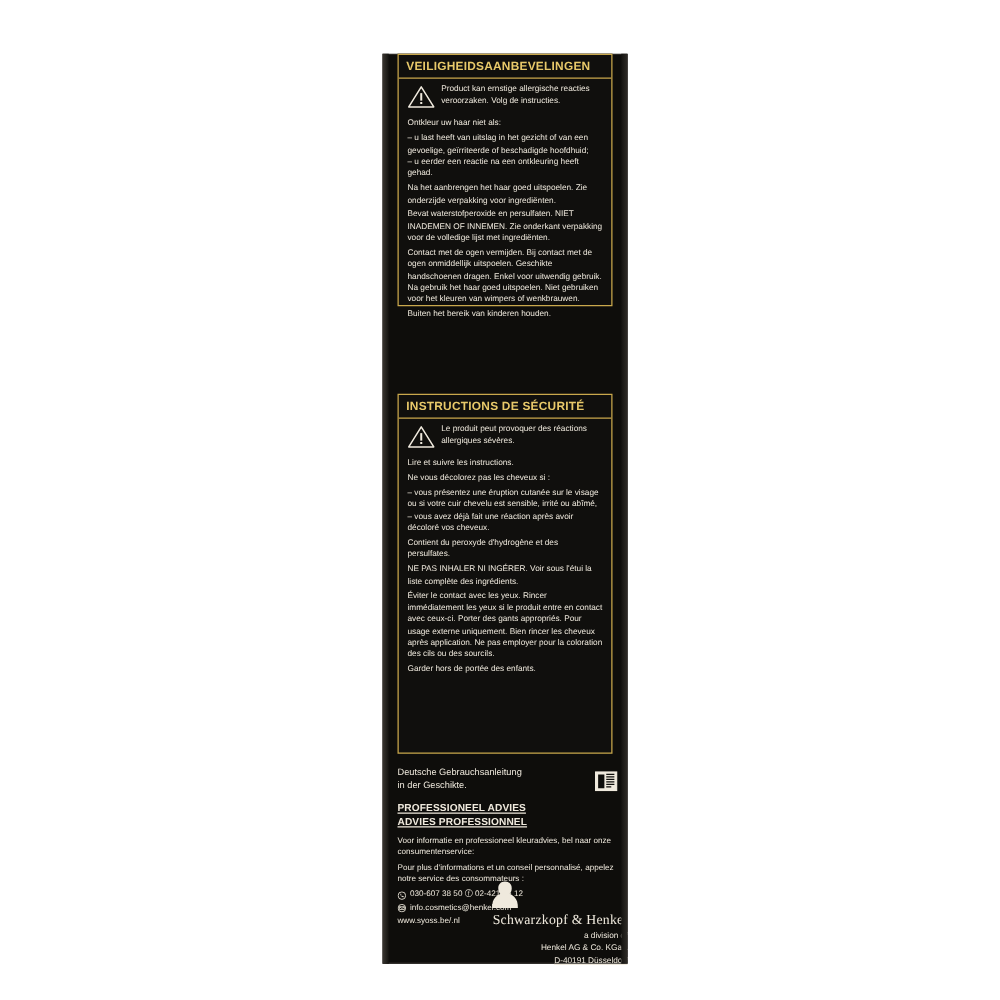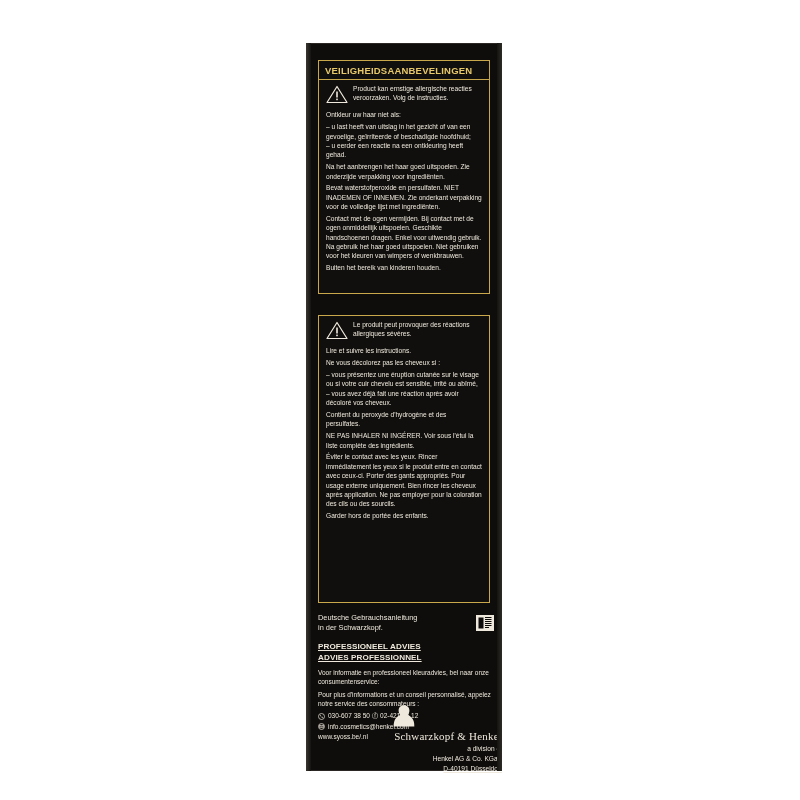--- a/index.html
+++ b/index.html
@@ -44,21 +44,21 @@
   }
 
   .panel {
     position: absolute;
     left: 12px;
     width: 172px;
     border: 1px solid #c9a84c;
     background: #100f0d;
     box-sizing: border-box;
   }
-  #panel-nl { top: 17px; height: 234px; }
+  #panel-nl { top: 0; height: 202px; }
   #panel-fr { top: 272px; height: 288px; }
 
   .panel-title {
     color: #e8c96a;
     font-weight: bold;
     font-size: 9.5px;
     letter-spacing: 0.2px;
     padding: 4px 6px 3px 6px;
     border-bottom: 1px solid #c9a84c;
     text-align: left;
@@ -94,21 +94,21 @@
   #below {
     position: absolute;
     left: 12px;
     top: 570px;
     width: 176px;
     color: #efe9dd;
     text-align: left;
   }
   .de-row {
     display: flex;
-    align-items: center;
+    align-items: flex-end;
     justify-content: space-between;
     gap: 6px;
     margin-bottom: 9px;
   }
   .de-text {
     font-size: 7.4px;
     line-height: 1.38;
     max-width: 140px;
   }
   .book-icon {
@@ -198,20 +198,21 @@
         <p class="tight">– u last heeft van uitslag in het gezicht of van een gevoelige, geïrriteerde of beschadigde hoofdhuid;</p>
         <p>– u eerder een reactie na een ontkleuring heeft gehad.</p>
         <p>Na het aanbrengen het haar goed uitspoelen. Zie onderzijde verpakking voor ingrediënten.</p>
         <p>Bevat waterstofperoxide en persulfaten. NIET INADEMEN OF INNEMEN. Zie onderkant verpakking voor de volledige lijst met ingrediënten.</p>
         <p>Contact met de ogen vermijden. Bij contact met de ogen onmiddellijk uitspoelen. Geschikte handschoenen dragen. Enkel voor uitwendig gebruik. Na gebruik het haar goed uitspoelen. Niet gebruiken voor het kleuren van wimpers of wenkbrauwen.</p>
         <p>Buiten het bereik van kinderen houden.</p>
       </div>
     </div>
 
     <div class="panel" id="panel-fr">
+      <div class="panel-title">INSTRUCTIONS DE SÉCURITÉ</div>
       <div class="panel-body">
         <div class="warn-row">
           <span class="warn-tri">
             <svg width="22" height="19" viewBox="0 0 22 19">
               <polygon points="11,1.5 21,17.5 1,17.5" fill="none" stroke="#efe9dd" stroke-width="1.2" stroke-linejoin="round"></polygon>
               <rect x="10.2" y="6.5" width="1.6" height="6" fill="#efe9dd"></rect>
               <rect x="10.2" y="13.6" width="1.6" height="1.6" fill="#efe9dd"></rect>
             </svg>
           </span>
           <span class="warn-text">Le produit peut provoquer des réactions allergiques sévères.</span>
@@ -224,21 +225,21 @@
         <p>NE PAS INHALER NI INGÉRER. Voir sous l'étui la liste complète des ingrédients.</p>
         <p>Éviter le contact avec les yeux. Rincer immédiatement les yeux si le produit entre en contact avec ceux-ci. Porter des gants appropriés. Pour usage externe uniquement. Bien rincer les cheveux après application. Ne pas employer pour la coloration des cils ou des sourcils.</p>
         <p>Garder hors de portée des enfants.</p>
       </div>
     </div>
 
     <div id="below">
       <div class="de-row">
         <div class="de-text">
           <div>Deutsche Gebrauchsanleitung</div>
-          <div>in der Schwarzkopf.</div>
+          <div>in der Geschikte.</div>
         </div>
         <span class="book-icon">
           <svg width="18" height="16" viewBox="0 0 18 16">
             <rect x="0.5" y="0.5" width="17" height="15" fill="#efe9dd" stroke="#efe9dd"></rect>
             <path d="M2.5 2.5 h5 v11 h-5 z" fill="#0e0d0b"></path>
             <path d="M9 2.5 h6.5 M9 4.5 h6.5 M9 6.5 h6.5 M9 8.5 h6.5 M9 10.5 h6.5 M9 12.5 h4" stroke="#0e0d0b" stroke-width="1"></path>
           </svg>
         </span>
       </div>
 

